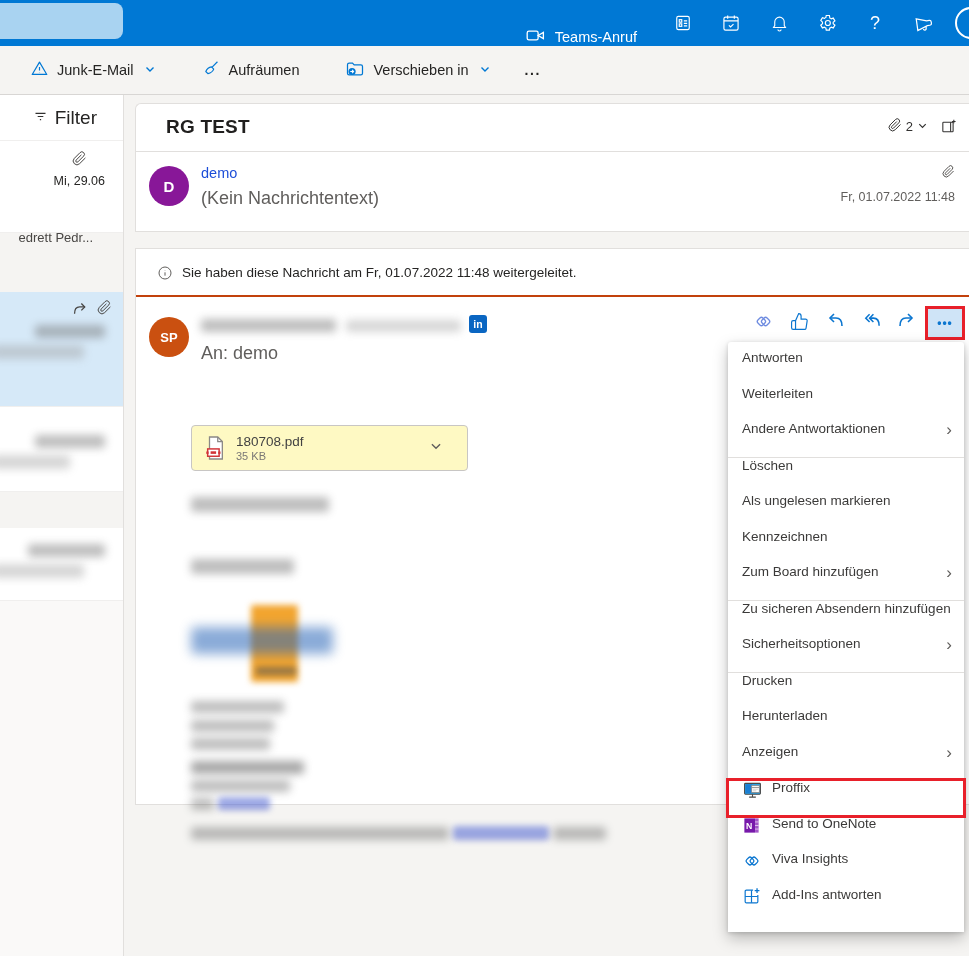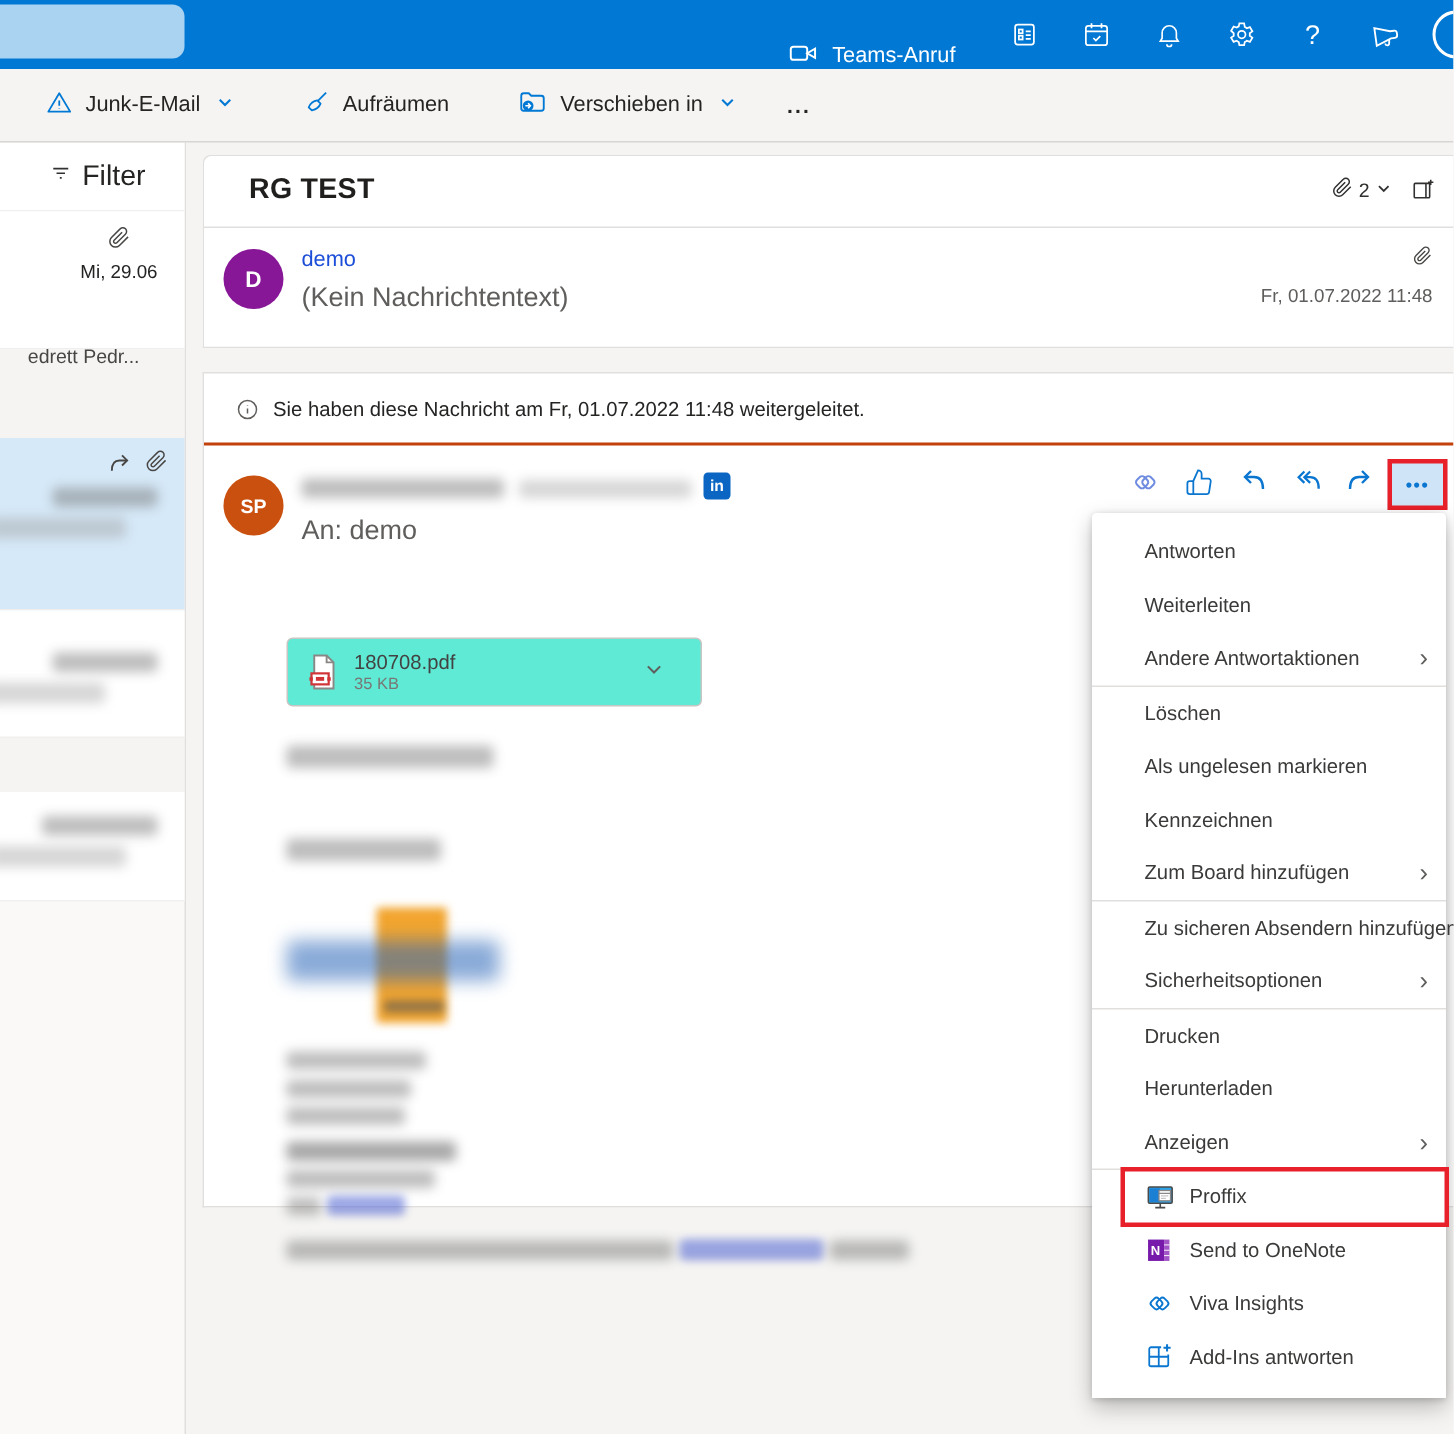--- a/index.html
+++ b/index.html
@@ -61,34 +61,34 @@
   .notice svg { position:absolute; left:21px; top:16px; color:#605e5c; }
   .notice-text { position:absolute; left:46px; top:16px; font-size:13.5px; color:#252423; }
   .m2 { position:relative; height:509px; }
   .m2 .avatar { position:absolute; left:13px; top:20px; width:40px; height:40px; background:#ca5010; font-size:13px; }
   .linkedin { position:absolute; left:333px; top:18px; width:18px; height:18px; background:#0a66c2; border-radius:3px; color:#fff; font-size:10.5px; font-weight:700; display:flex; align-items:center; justify-content:center; cursor:pointer; }
   .m2-to { position:absolute; left:65px; top:46px; font-size:18px; color:#605e5c; }
   .actions { position:absolute; right:52px; top:14px; display:flex; align-items:center; gap:16px; }
   .act { width:20px; height:20px; color:#0b76d0; cursor:pointer; display:flex; align-items:center; justify-content:center; }
   .act.ins { color:#6f8ce0; }
   .more-btn { position:absolute; right:4px; top:9px; width:40px; height:34px; background:#cfe4f7; border:3px solid #e8202a; display:flex; align-items:center; justify-content:center; color:#0b76d0; font-weight:700; font-size:12px; letter-spacing:1px; cursor:pointer; }
-  .chip { position:absolute; left:55px; top:128px; width:277px; height:46px; border:1px solid #c8c6c4; border-radius:4px; display:flex; align-items:center; cursor:pointer; background:#5eead4; }
+  .chip { position:absolute; left:55px; top:128px; width:277px; height:46px; border:1px solid #c8c6c4; border-radius:4px; display:flex; align-items:center; cursor:pointer; background:#fef9c3; }
   .chip svg { margin:0 10px 0 12px; }
   .chip-name { font-size:13.5px; color:#424242; line-height:1.25; }
   .chip-size { font-size:11px; color:#797775; }
   .chip .chev { margin-left:auto; margin-right:14px; color:#605e5c; }
 
   
   .logo-orange { position:absolute; left:115px; top:308px; width:47px; height:77px; background:#f2a52f; filter:blur(3px); border-radius:2px; }
   .logo-blue { position:absolute; left:55px; top:330px; width:142px; height:27px; background:#2a66b8; opacity:.55; filter:blur(6px); border-radius:4px; }
   .logo-dark { position:absolute; left:120px; top:370px; width:40px; height:8px; background:#555; opacity:.6; filter:blur(3px); }
 
   
   .menu { position:absolute; left:728px; top:342px; width:236px; background:#fff; z-index:20; box-shadow:0 6px 15px rgba(0,0,0,.25), 0 1px 4px rgba(0,0,0,.15); border-radius:3px 3px 0 0; padding:8px 0 10px; }
-  .mi { height:35.5px; display:flex; align-items:center; padding:0 12px 0 14px; font-size:13.5px; color:#3b3a39; cursor:pointer; white-space:nowrap;margin-left:21px; }
+  .mi { height:35.5px; display:flex; align-items:flex-start; padding:0 12px 0 14px; font-size:13.5px; color:#3b3a39; cursor:pointer; white-space:nowrap; }
   .mi .mi-ic { width:22px; height:20px; margin-right:8px; display:flex; align-items:center; }
   .mi .sub { margin-left:auto; color:#605e5c; font-size:17px; line-height:1; }
   .mi.hl { outline:3px solid #e8202a; outline-offset:-1px; }
   .mdiv { height:1px; background:#e1dfdd; margin:0; }
 
   svg { flex-shrink:0; }
 </style>
 </head>
 <body>
 

